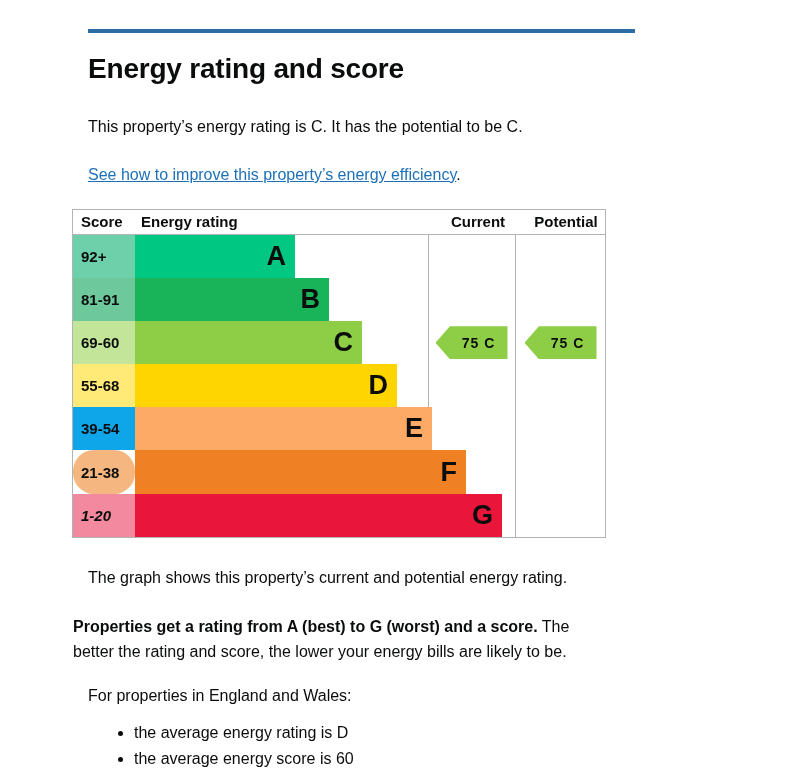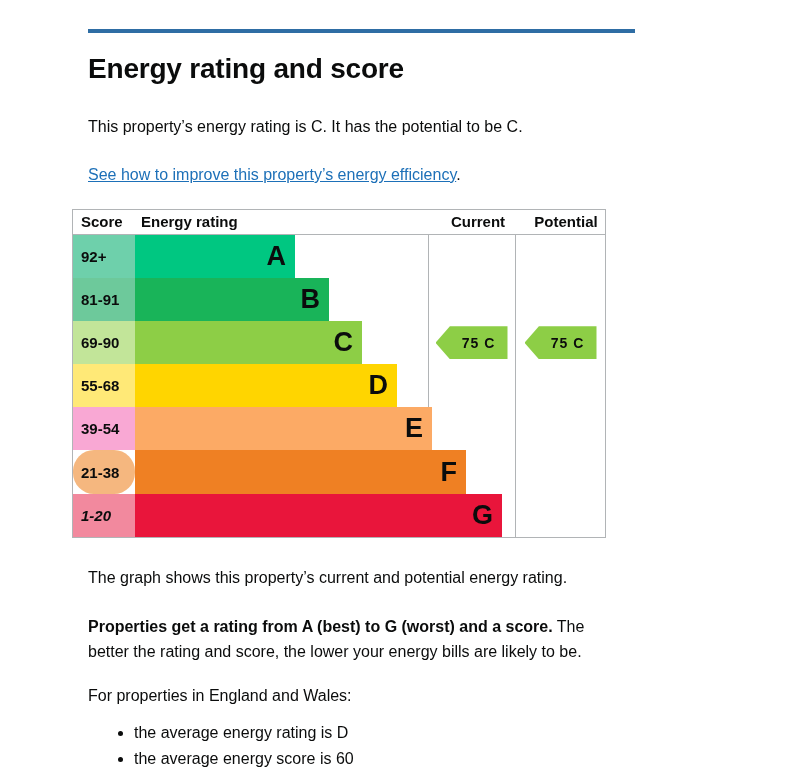--- a/index.html
+++ b/index.html
@@ -166,21 +166,21 @@
   .graph-note {
     position: absolute;
     left: 88px;
     top: 566px;
     font-size: 16px;
     line-height: 24px;
     color: #0b0c0c;
   }
   .rating-explain {
     position: absolute;
-    left: 88px;
+    left: 73px;
     top: 614px;
     width: 534px;
     font-size: 16px;
     line-height: 25px;
     color: #0b0c0c;
   }
   .rating-explain b { font-weight: bold; }
   .region-lead {
     position: absolute;
     left: 88px;
@@ -230,35 +230,35 @@
       <div class="vline vline-2"></div>
     <div class="band-row">
           <div class="score-cell" style="background: rgb(110, 208, 171);">92+</div>
           <div class="bar" style="background: rgb(0, 199, 129); width: 160px;">A</div>
         </div>
         <div class="band-row">
           <div class="score-cell" style="background: rgb(109, 201, 155);">81-91</div>
           <div class="bar" style="background: rgb(25, 180, 89); width: 194px;">B</div>
         </div>
         <div class="band-row">
-          <div class="score-cell" style="background: rgb(194, 229, 153);">69-90</div>
+          <div class="score-cell" style="background: rgb(194, 229, 153);">69-60</div>
           <div class="bar" style="background: rgb(141, 206, 70); width: 227px;">C</div>
           <div class="marker-cell marker-current">
             <div class="arrow" style="background: rgb(141, 206, 70);">75  C</div>
           </div>
           <div class="marker-cell marker-potential">
             <div class="arrow" style="background: rgb(141, 206, 70);">75  C</div>
           </div>
         </div>
         <div class="band-row">
           <div class="score-cell" style="background: rgb(255, 233, 119);">55-68</div>
           <div class="bar" style="background: rgb(255, 213, 0); width: 262px;">D</div>
         </div>
         <div class="band-row">
-          <div class="score-cell" style="background: #f9a8d4;">39-54</div>
+          <div class="score-cell" style="background: #0ea5e9;">39-54</div>
           <div class="bar" style="background: rgb(252, 170, 101); width: 297px;">E</div>
         </div>
         <div class="band-row">
           <div class="score-cell" style="background: rgb(245, 183, 127); border-radius: 21px;">21-38</div>
           <div class="bar" style="background: rgb(239, 128, 35); width: 331px;">F</div>
         </div>
         <div class="band-row">
           <div class="score-cell" style="background: rgb(242, 137, 158); font-style: italic;">1-20</div>
           <div class="bar" style="background: rgb(233, 21, 59); width: 367px;">G</div>
         </div>

